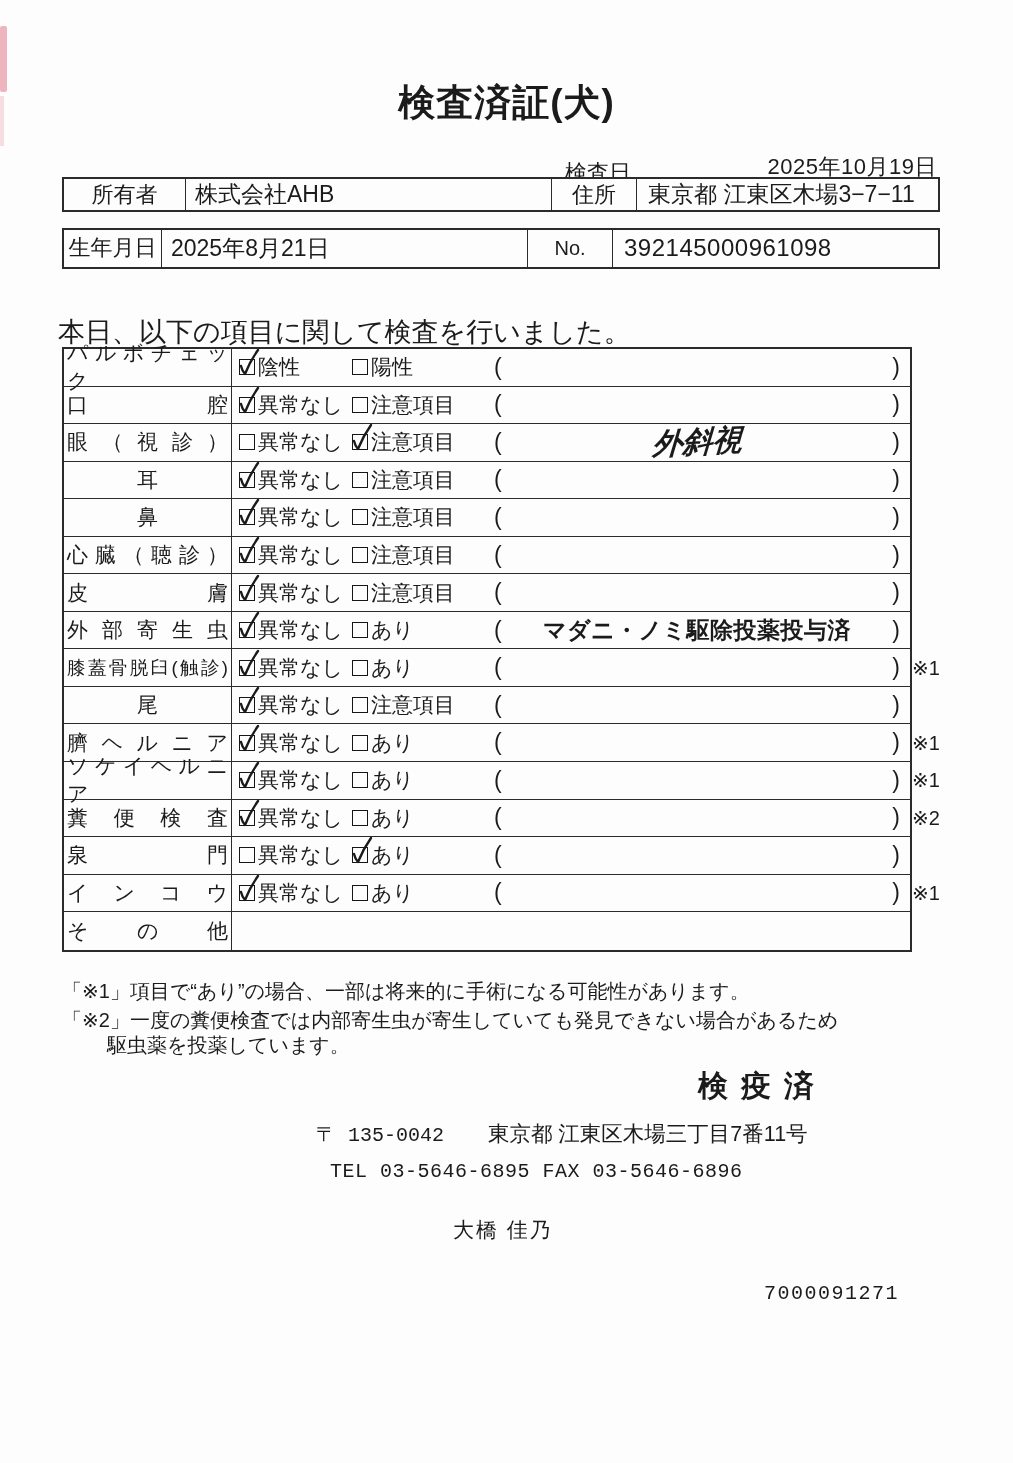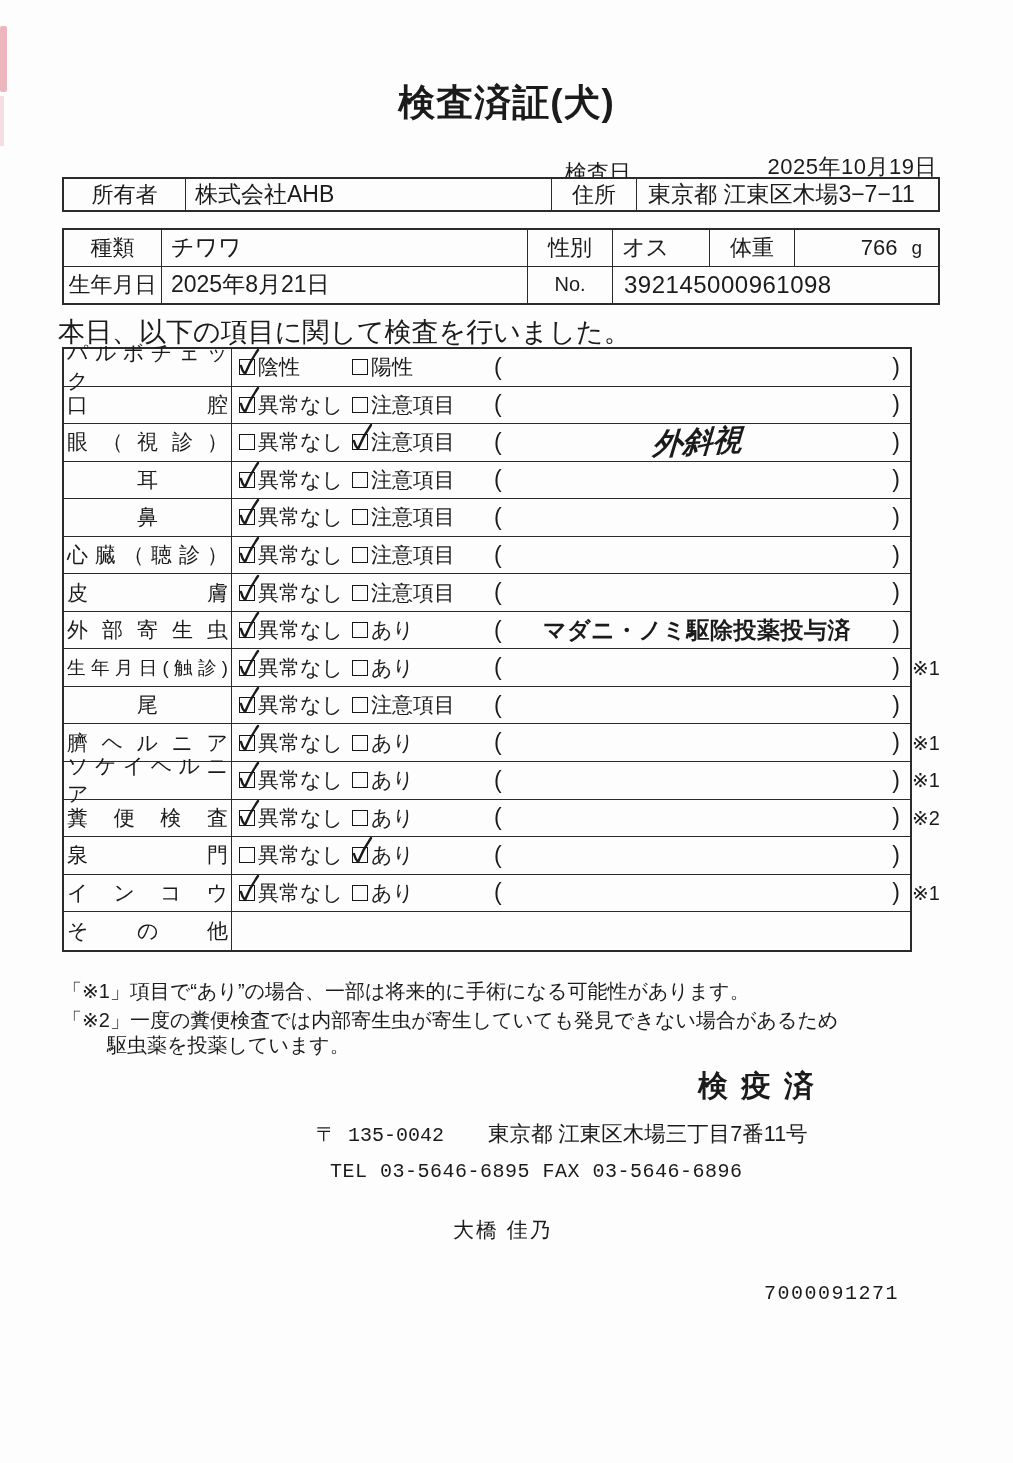--- a/index.html
+++ b/index.html
@@ -106,31 +106,20 @@
   </div>
 
   <div class="abs tbl owner-tbl">
     <div class="cell center br ow-c1">所有者</div>
     <div class="cell ow-c2">株式会社AHB</div>
     <div class="cell center bl br ow-c3">住所</div>
     <div class="cell ow-c4">東京都 江東区木場3−7−11</div>
   </div>
 
   <div class="abs tbl animal-tbl">
-    <div class="at-row first">
-      <div class="cell center br at-c1">種類</div>
-      <div class="cell at-c2">チワワ</div>
-      <div class="cell center bl br at-c3">性別</div>
-      <div class="cell br at-c4">オス</div>
-      <div class="cell center br at-c5">体重</div>
-      <div class="cell at-c6">
-        <span>766</span>
-        <span class="unit">g</span>
-      </div>
-    </div>
     <div class="at-row">
       <div class="cell center br at-c1">生年月日</div>
       <div class="cell at-c2">2025年8月21日</div>
       <div class="cell center bl br at-c3 no-label">No.</div>
       <div class="cell at-c7">392145000961098</div>
     </div>
   </div>
 
   <div class="abs intro">本日、以下の項目に関して検査を行いました。</div>
 
@@ -330,21 +319,21 @@
         <span class="paren">
           <span class="p-open">(</span>
           <span class="paren-text printed">マダニ・ノミ駆除投薬投与済</span>
           <span class="p-close">)</span>
         </span>
         <span class="row-note"></span>
       </div>
     </div>
       <div class="chk-row">
       <div class="label-cell">
-        <span class="row-label compact">生年月日(触診)</span>
+        <span class="row-label compact">膝蓋骨脱臼(触診)</span>
       </div>
       <div class="content-cell">
         <span class="opt opt1">
           <span class="cb">
               <svg class="tick show" viewBox="0 0 26 30">
                 <path d="M5 18 C6 22 8 25 9 26 C11 21 17 9 22 2"></path>
               </svg>
             </span>
           <span class="opt-label">異常なし</span>
         </span>

